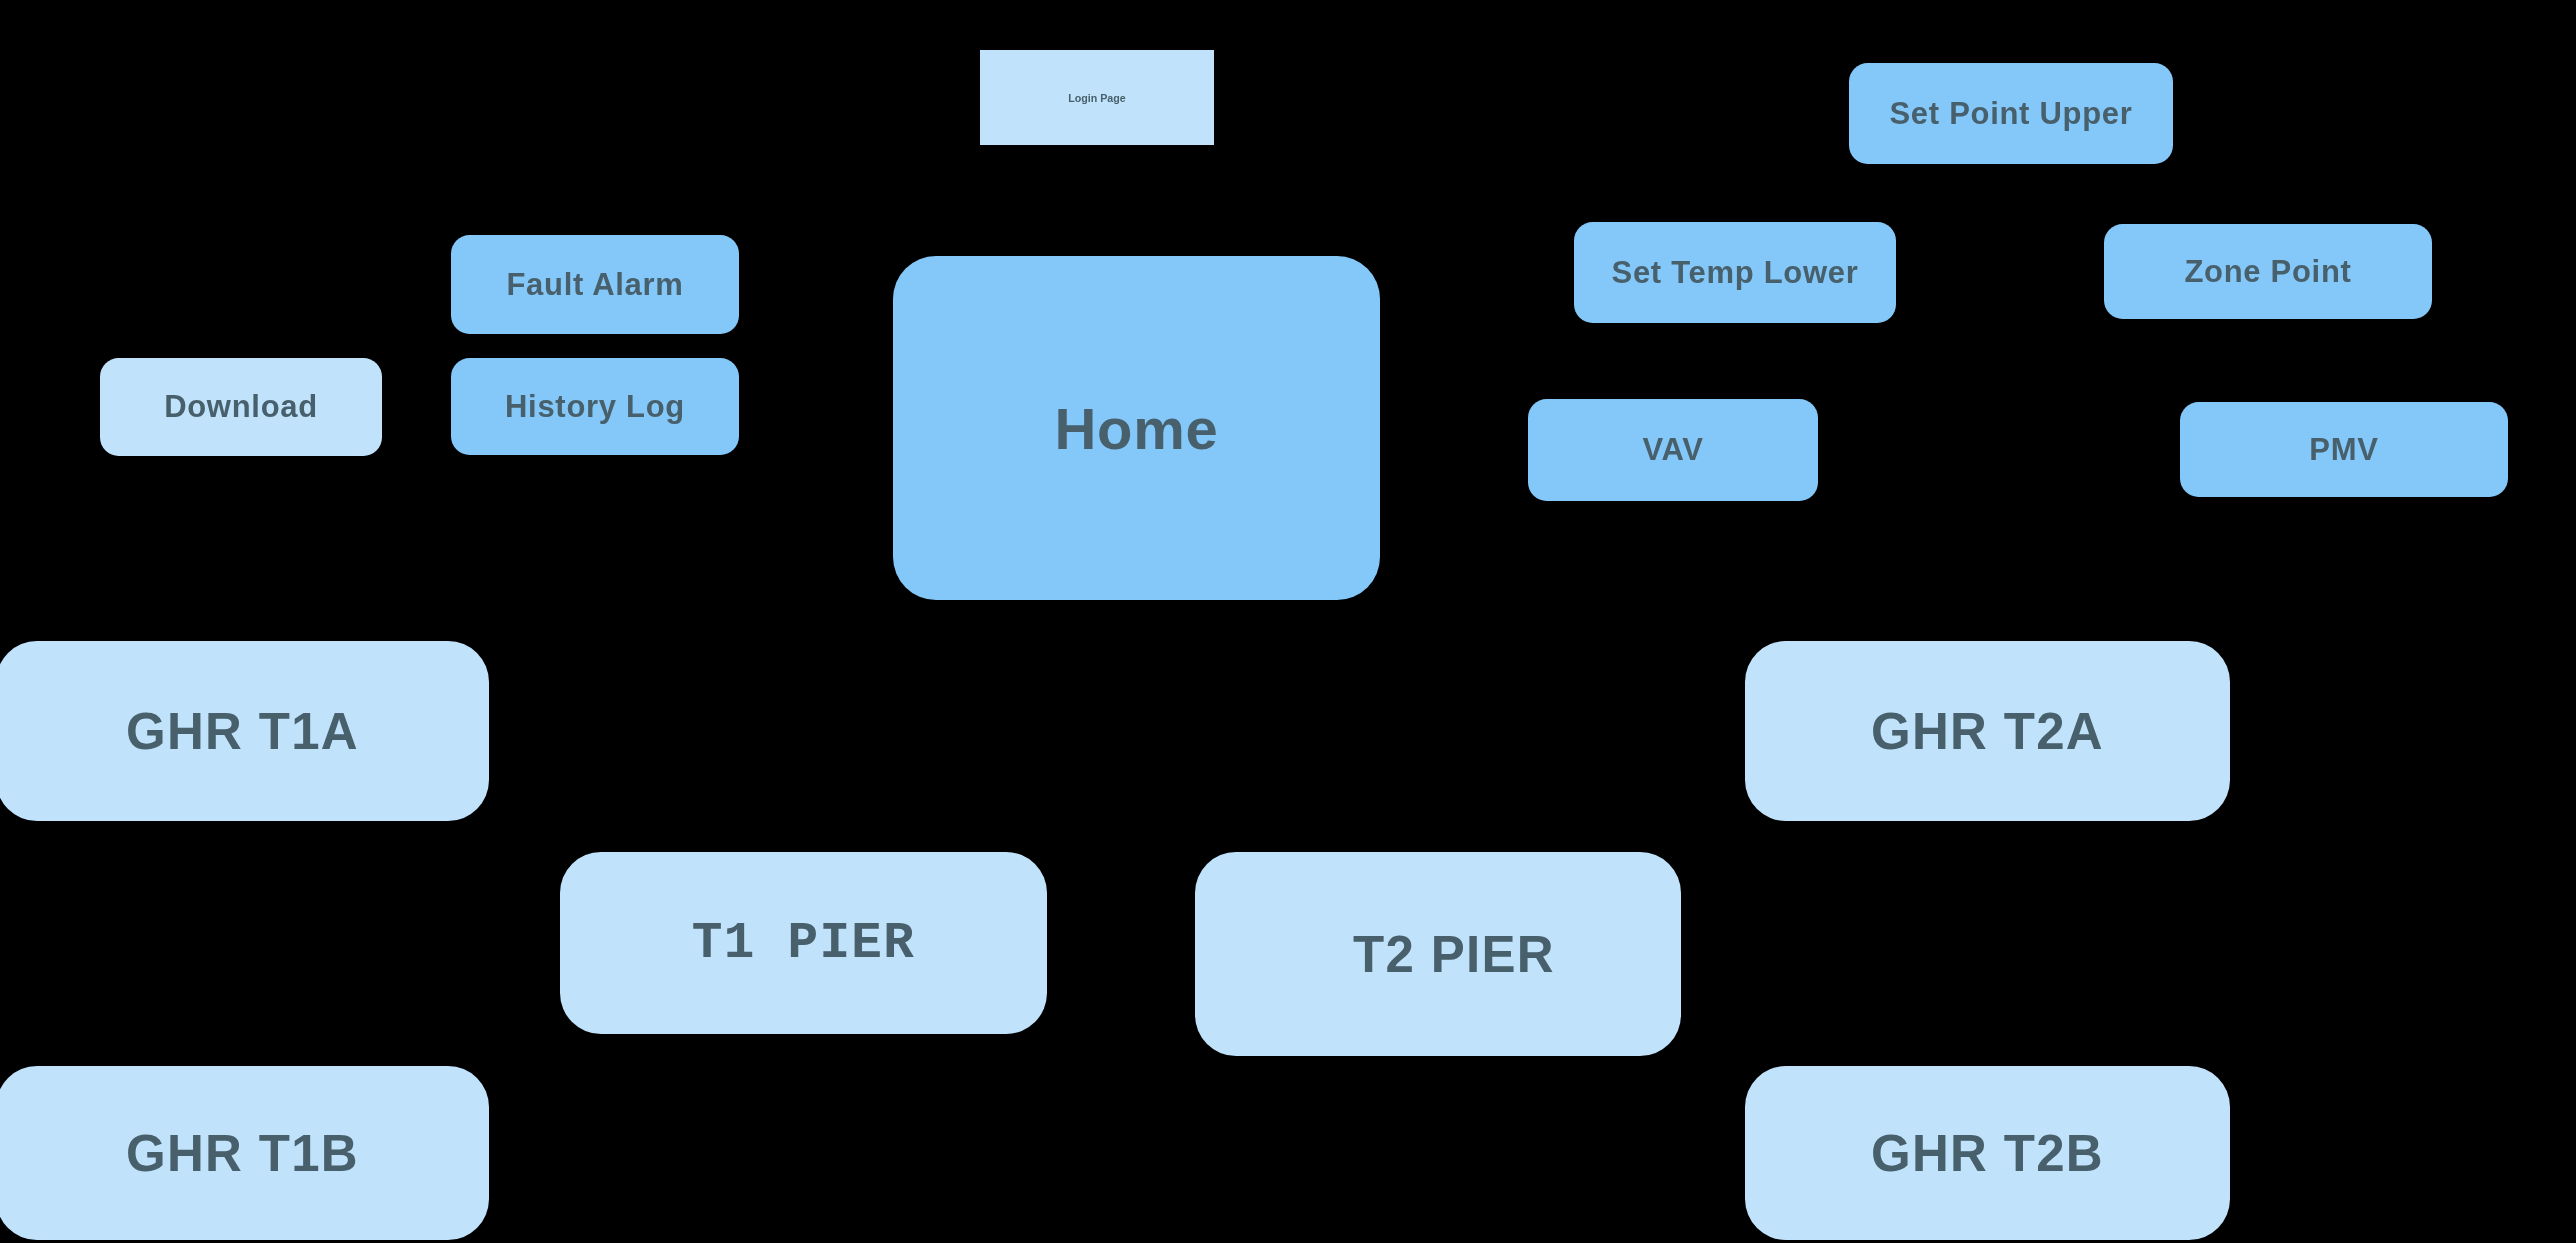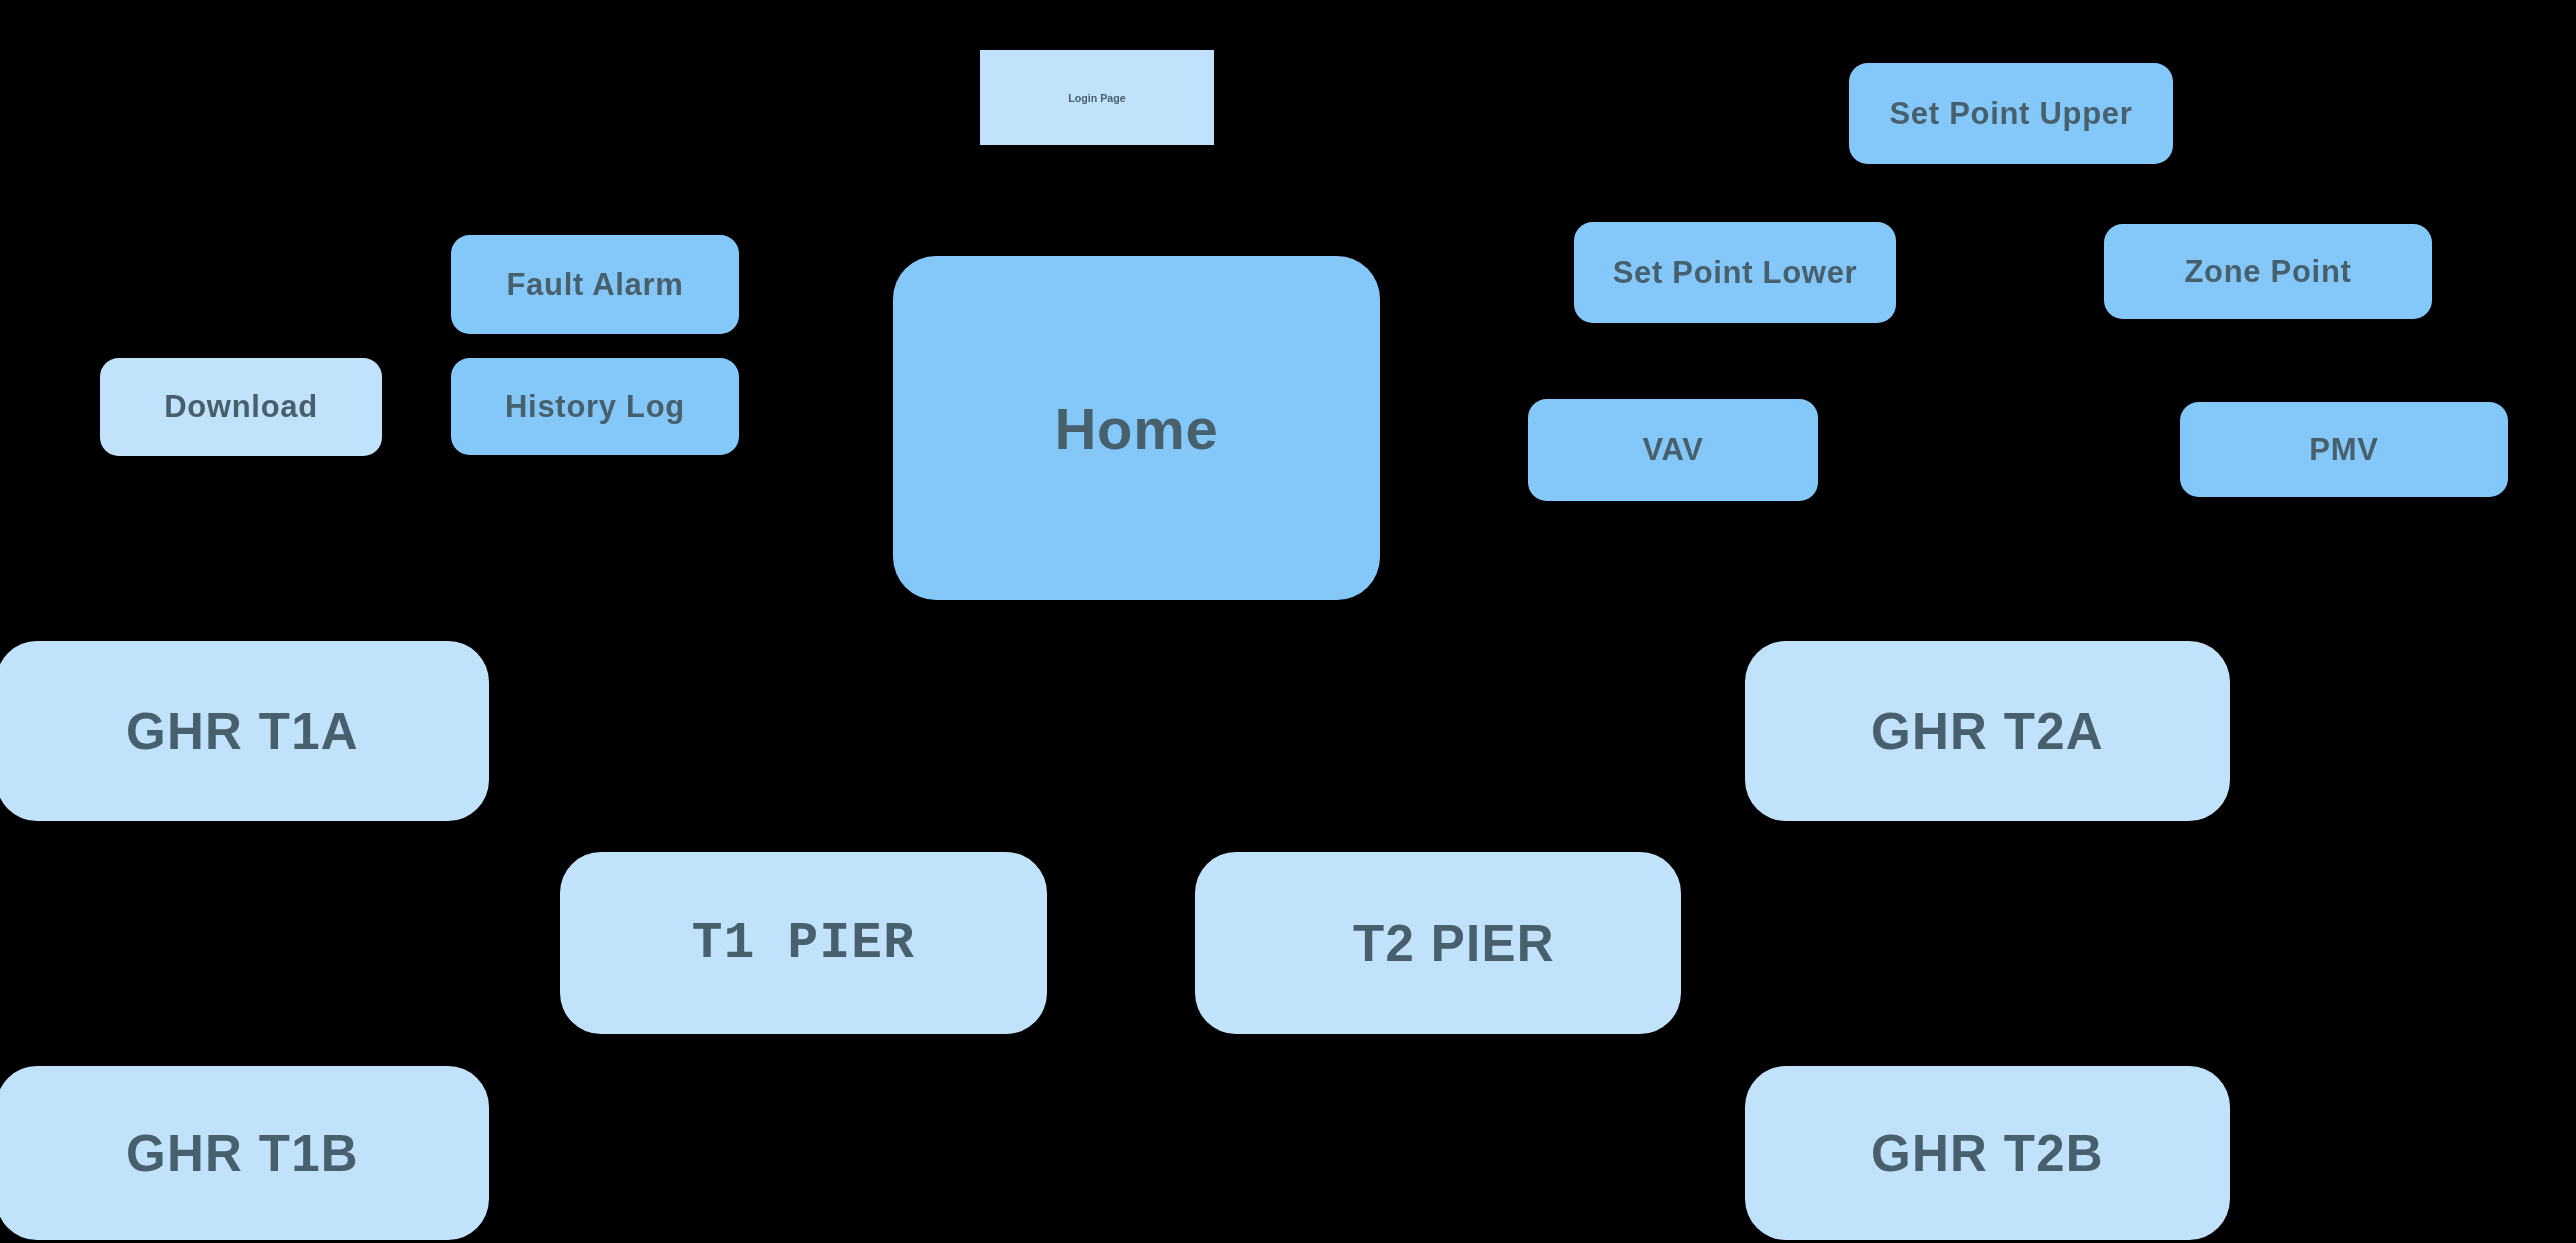--- a/index.html
+++ b/index.html
@@ -44,21 +44,21 @@
   .n-down    { left:  100px; top:  358px; width: 282px; height: 98px; }
   .n-home    { left: 893px; top:  256px; width: 487px; height: 344px;
                border-radius: 43px; font-size: 58px; font-weight: 600; letter-spacing: 0.7px; }
   .n-spl     { left: 1574px; top:  222px; width: 322px; height: 101px; }
   .n-zone    { left: 2104px; top:  224px; width: 328px; height: 95px; }
   .n-vav     { left: 1528px; top:  399px; width: 290px; height: 102px; }
   .n-pmv     { left: 2180px; top:  402px; width: 328px; height: 95px; }
   .n-ghrt1a  { left:   -4px; top:  641px; width: 493px; height: 180px; }
   .n-ghrt2a  { left: 1745px; top:  641px; width: 485px; height: 180px; }
   .n-t1pier  { left:  560px; top: 852px; width: 487px; height: 182px; font-family: Liberation Mono, monospace; }
-  .n-t2pier  { left: 1195px; top: 852px; width: 486px; height: 182px; padding-left: 32px; }
+  .n-t2pier  { left: 1195px; top: 852px; width: 486px; height: 204px; padding-left: 32px; }
   .n-ghrt1b  { left:   -4px; top: 1066px; width: 493px; height: 174px; }
   .n-ghrt2b  { left: 1745px; top: 1066px; width: 485px; height: 174px; }
 </style>
 </head>
 <body>
 
 <div class="canvas">
 
   <div class="node light n-login">
     <span>Login Page</span>
@@ -78,21 +78,21 @@
 
   <div class="node light small n-down">
     <span>Download</span>
   </div>
 
   <div class="node medium n-home">
     <span>Home</span>
   </div>
 
   <div class="node medium small n-spl">
-    <span>Set Point Lower</span>
+    <span>Set Temp Lower</span>
   </div>
 
   <div class="node medium small n-zone">
     <span>Zone Point</span>
   </div>
 
   <div class="node medium small n-vav">
     <span>VAV</span>
   </div>
 

